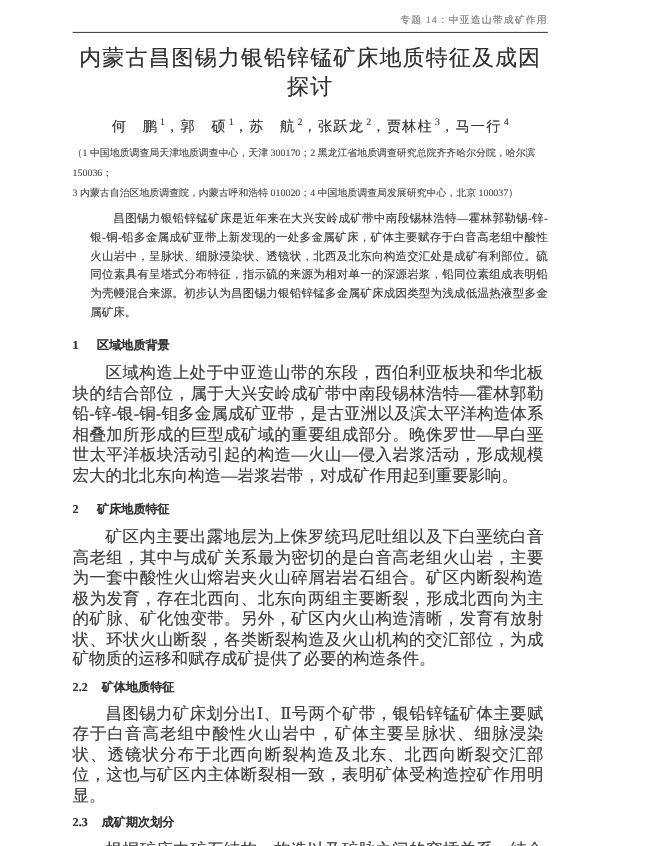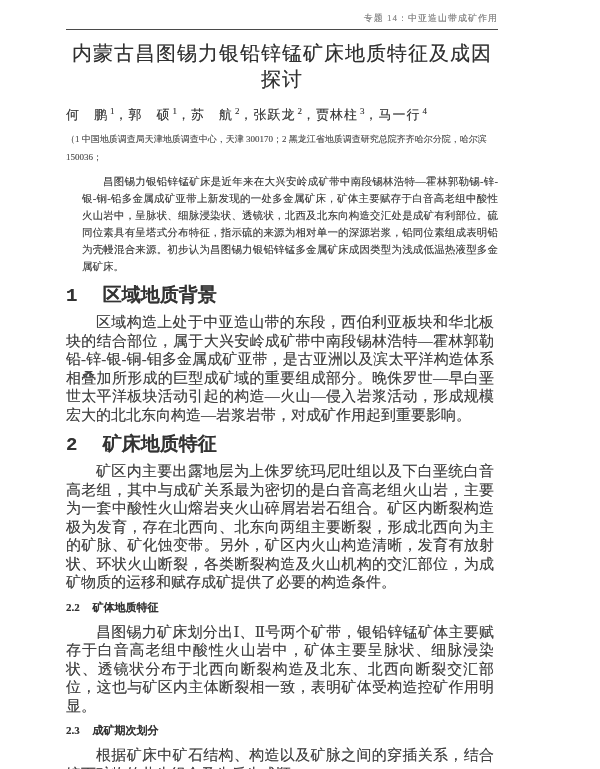--- a/index.html
+++ b/index.html
@@ -32,21 +32,21 @@
     margin: 10px 0 0 0;
     font-size: 20px;
     line-height: 26px;
     font-weight: normal;
     text-align: center;
     color: #303030;
     letter-spacing: 1px;
   }
   .authors {
     margin-top: 10px;
-    text-align: left;
+    text-align: center;
     font-size: 13px;
     line-height: 19px;
     color: #3a3a3a;
     letter-spacing: 1px;
   }
   .authors sup {
     font-size: 9px;
     margin-left: 2px;
     letter-spacing: 0;
   }
@@ -60,25 +60,24 @@
   .abstract {
     margin: 7px 0 0 16px;
     font-size: 10.5px;
     line-height: 17px;
     text-align: justify;
     text-indent: 2em;
     color: #444444;
   }
   h2.sec {
     margin: 12px 0 0 0;
-    font-size: 19px;
+    font-size: 11px;
     line-height: 18px;
     font-weight: bold;
     color: #333333;
-    font-family: Liberation Mono, monospace;
   }
   h2.sec .sec-num { margin-right: 14px; }
   h3.subsec {
     margin: 8px 0 0 0;
     font-size: 11px;
     line-height: 15px;
     font-weight: bold;
     color: #333333;
   }
   h3.subsec .sec-num { margin-right: 10px; }
@@ -97,20 +96,21 @@
 <div class="page">
 
   <div class="running-head">专题 14：中亚造山带成矿作用</div>
 
   <h1 class="title">内蒙古昌图锡力银铅锌锰矿床地质特征及成因探讨</h1>
 
   <div class="authors"><span>何　鹏<sup>1</sup></span>，<span>郭　硕<sup>1</sup></span>，<span>苏　航<sup>2</sup></span>，<span>张跃龙<sup>2</sup></span>，<span>贾林柱<sup>3</sup></span>，<span>马一行<sup>4</sup></span></div>
 
   <div class="affiliations">
     <div>（1 中国地质调查局天津地质调查中心，天津 300170；2 黑龙江省地质调查研究总院齐齐哈尔分院，哈尔滨 150036；</div>
+    <div>3 内蒙古自治区地质调查院，内蒙古呼和浩特 010020；4 中国地质调查局发展研究中心，北京 100037）</div>
   </div>
 
   <p class="abstract">昌图锡力银铅锌锰矿床是近年来在大兴安岭成矿带中南段锡林浩特—霍林郭勒锡-锌-银-铜-铅多金属成矿亚带上新发现的一处多金属矿床，矿体主要赋存于白音高老组中酸性火山岩中，呈脉状、细脉浸染状、透镜状，北西及北东向构造交汇处是成矿有利部位。硫同位素具有呈塔式分布特征，指示硫的来源为相对单一的深源岩浆，铅同位素组成表明铅为壳幔混合来源。初步认为昌图锡力银铅锌锰多金属矿床成因类型为浅成低温热液型多金属矿床。</p>
 
   <h2 class="sec">
     <span class="sec-num">1</span>
     <span class="sec-title">区域地质背景</span>
   </h2>
 
   <p class="body-para">区域构造上处于中亚造山带的东段，西伯利亚板块和华北板块的结合部位，属于大兴安岭成矿带中南段锡林浩特—霍林郭勒铅-锌-银-铜-钼多金属成矿亚带，是古亚洲以及滨太平洋构造体系相叠加所形成的巨型成矿域的重要组成部分。晚侏罗世—早白垩世太平洋板块活动引起的构造—火山—侵入岩浆活动，形成规模宏大的北北东向构造—岩浆岩带，对成矿作用起到重要影响。</p>

